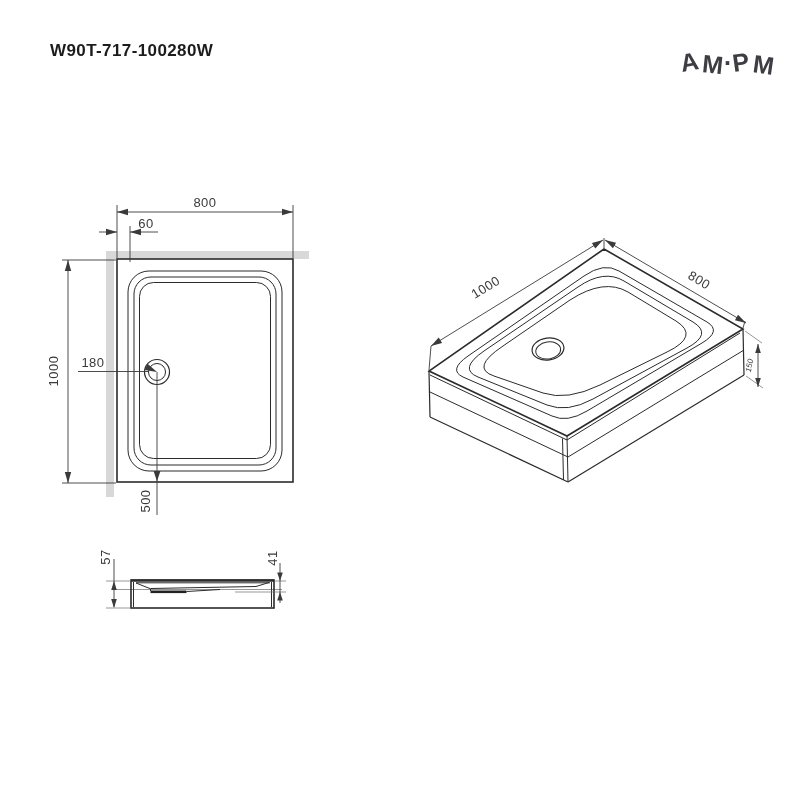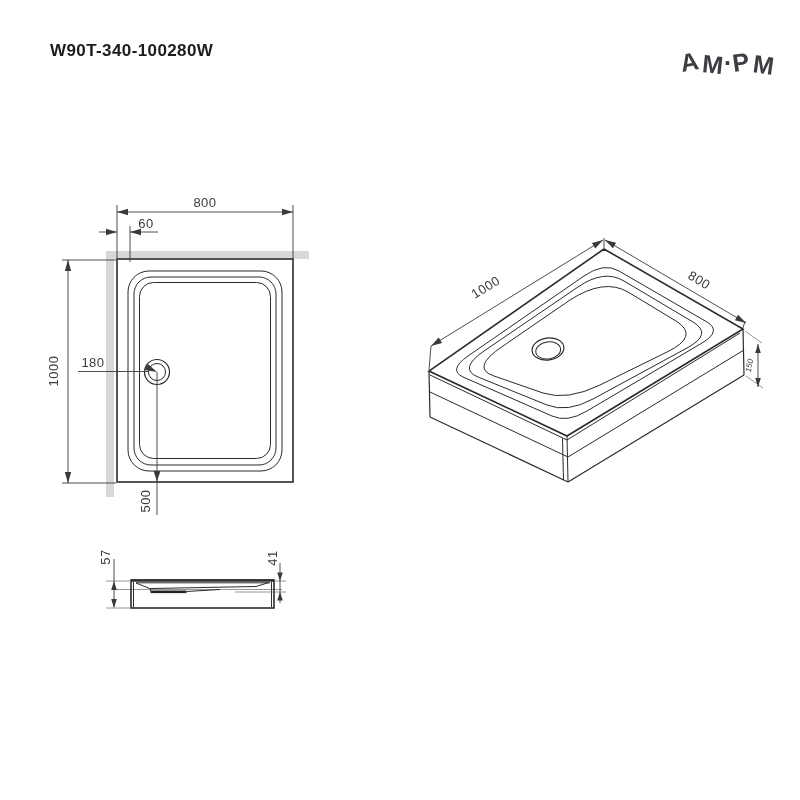--- a/index.html
+++ b/index.html
@@ -28,21 +28,21 @@
   .wall{fill:var(--wall);stroke:none;}
   .brandtxt{font-family:"Liberation Sans",sans-serif;font-size:25px;font-weight:700;
         fill:var(--brand);letter-spacing:1.5px;}
   .bold-bar{fill:#222;stroke:none;}
 </style>
 </head>
 <body>
 
 <div class="page">
 
-  <div class="product-code">W90T-340-100280W</div>
+  <div class="product-code">W90T-717-100280W</div>
 
   <svg width="800" height="800" viewBox="0 0 800 800">
 
     <g>
       <text class="brandtxt" x="682" y="72" rotate="-10 6 0 -8 8">AM·PM</text>
     </g>
 
     <g>
 
       <rect class="wall" x="107" y="251" width="202" height="8"></rect>

